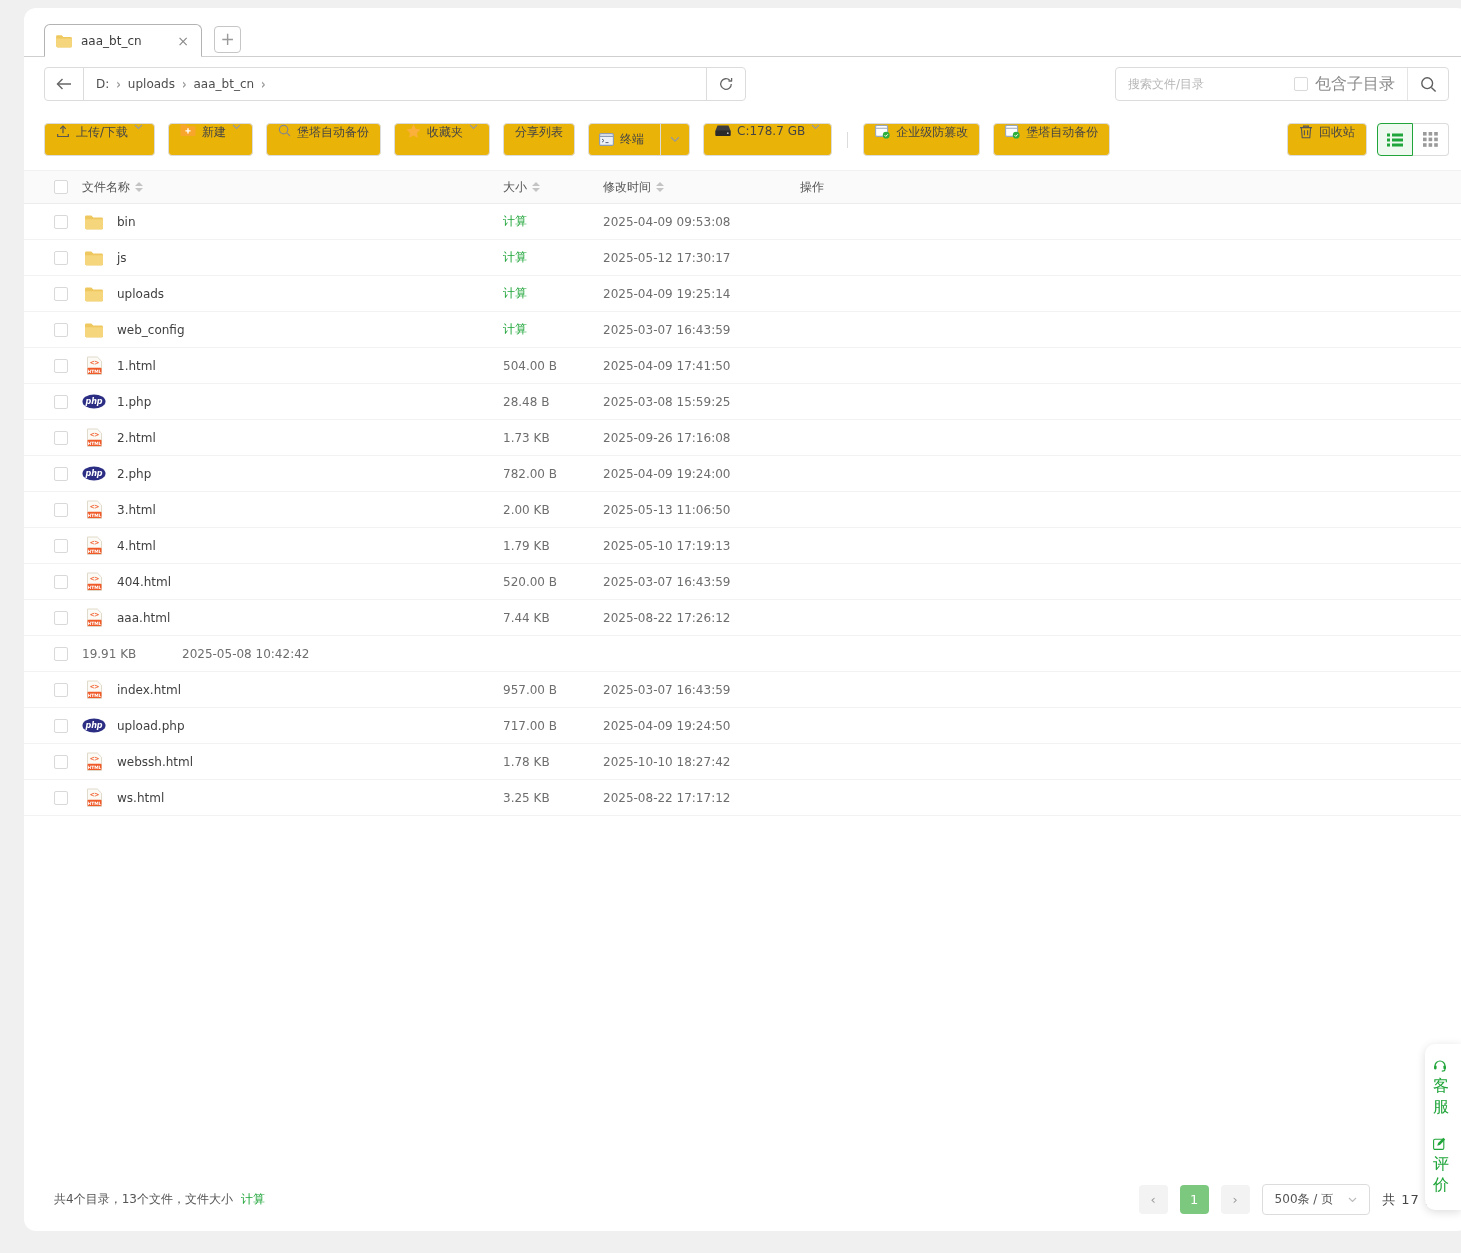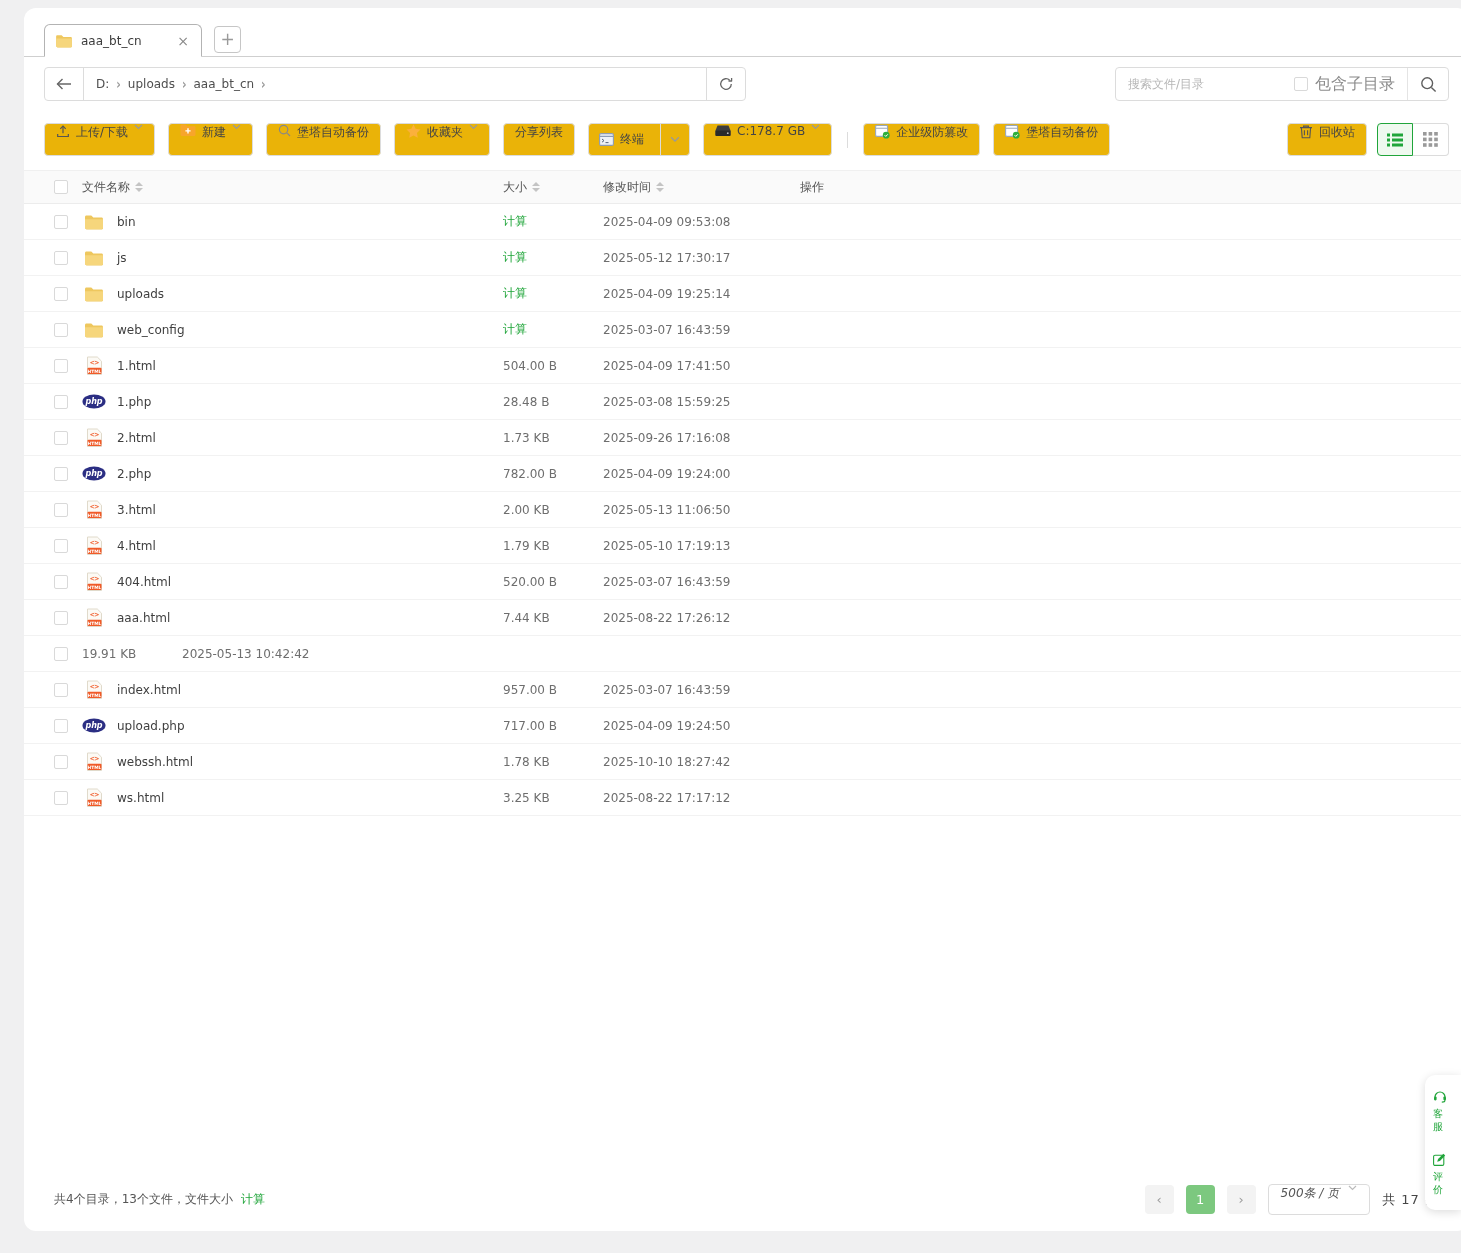--- a/index.html
+++ b/index.html
@@ -81,28 +81,28 @@
   .ficon{width:24px;display:flex;align-items:center;justify-content:center;flex:none;}
   .fname{color:#3f3f3f;cursor:pointer;}
   .fsize,.fdate{color:#6e6e6e;}
   .calc{color:#20a53a;cursor:pointer;}
   
   .footer{position:absolute;left:30px;right:30px;bottom:16px;display:flex;align-items:center;justify-content:space-between;font-size:12px;color:#555;}
   .summary{display:flex;align-items:center;gap:8px;}
   .pager{display:flex;align-items:center;gap:12px;}
   .pg-btn{width:29px;height:29px;border-radius:4px;background:#f3f3f3;display:flex;align-items:center;justify-content:center;color:#9a9a9a;font-size:13px;cursor:pointer;}
   .pg-cur{width:29px;height:29px;border-radius:4px;background:#7cc87f;color:#fff;display:flex;align-items:center;justify-content:center;font-size:13px;}
-  .pg-size{height:31px;border:1px solid #dcdcdc;border-radius:4px;display:flex;gap:9px;padding:0 12px;color:#555;box-sizing:border-box;background:#fff;cursor:pointer;font-style:italic;}
+  .pg-size{height:31px;border:1px solid #dcdcdc;border-radius:4px;display:flex;align-items:center;gap:15px;padding:0 12px;color:#555;box-sizing:border-box;background:#fff;cursor:pointer;}
   .pg-total{font-size:13px;color:#464646;letter-spacing:1px;white-space:nowrap;}
   
   .side{
     position:absolute;right:0;bottom:43px;width:26px;background:#fff;border-radius:10px 0 0 10px;
     box-shadow:0 2px 10px rgba(0,0,0,.14);padding:14px 2px 14px 8px;display:flex;flex-direction:column;gap:20px;z-index:5;
   }
-  .side-item{display:flex;flex-direction:column;align-items:flex-start;gap:4px;color:#20a53a;font-size:10px;cursor:pointer;}
+  .side-item{display:flex;flex-direction:column;align-items:flex-start;gap:4px;color:#20a53a;font-size:16px;cursor:pointer;}
   .side-text{width:13px;word-break:break-all;line-height:1.3;}
 </style>
 </head>
 <body>
 
 <div class="window">
 
   <div class="tabbar">
     <div class="tab">
       <span class="ficon" style="width:18px;">
@@ -561,21 +561,21 @@
       <div class="c-date"><span class="fdate">2025-08-22 17:26:12</span></div>
       <div class="c-remark"></div>
       <div class="c-action"></div>
     </div>
 
     <div class="trow">
       <div class="c-check">
           <span class="cb"></span>
         </div>
       <div class="c-size"><span class="fsize">19.91 KB</span></div>
-      <div class="c-date"><span class="fdate">2025-05-13 10:42:42</span></div>
+      <div class="c-date"><span class="fdate">2025-05-08 10:42:42</span></div>
       <div class="c-remark"></div>
       <div class="c-action"></div>
     </div>
 
     <div class="trow">
       <div class="c-check">
           <span class="cb"></span>
         </div>
       <div class="c-name">
         <span class="ficon">

